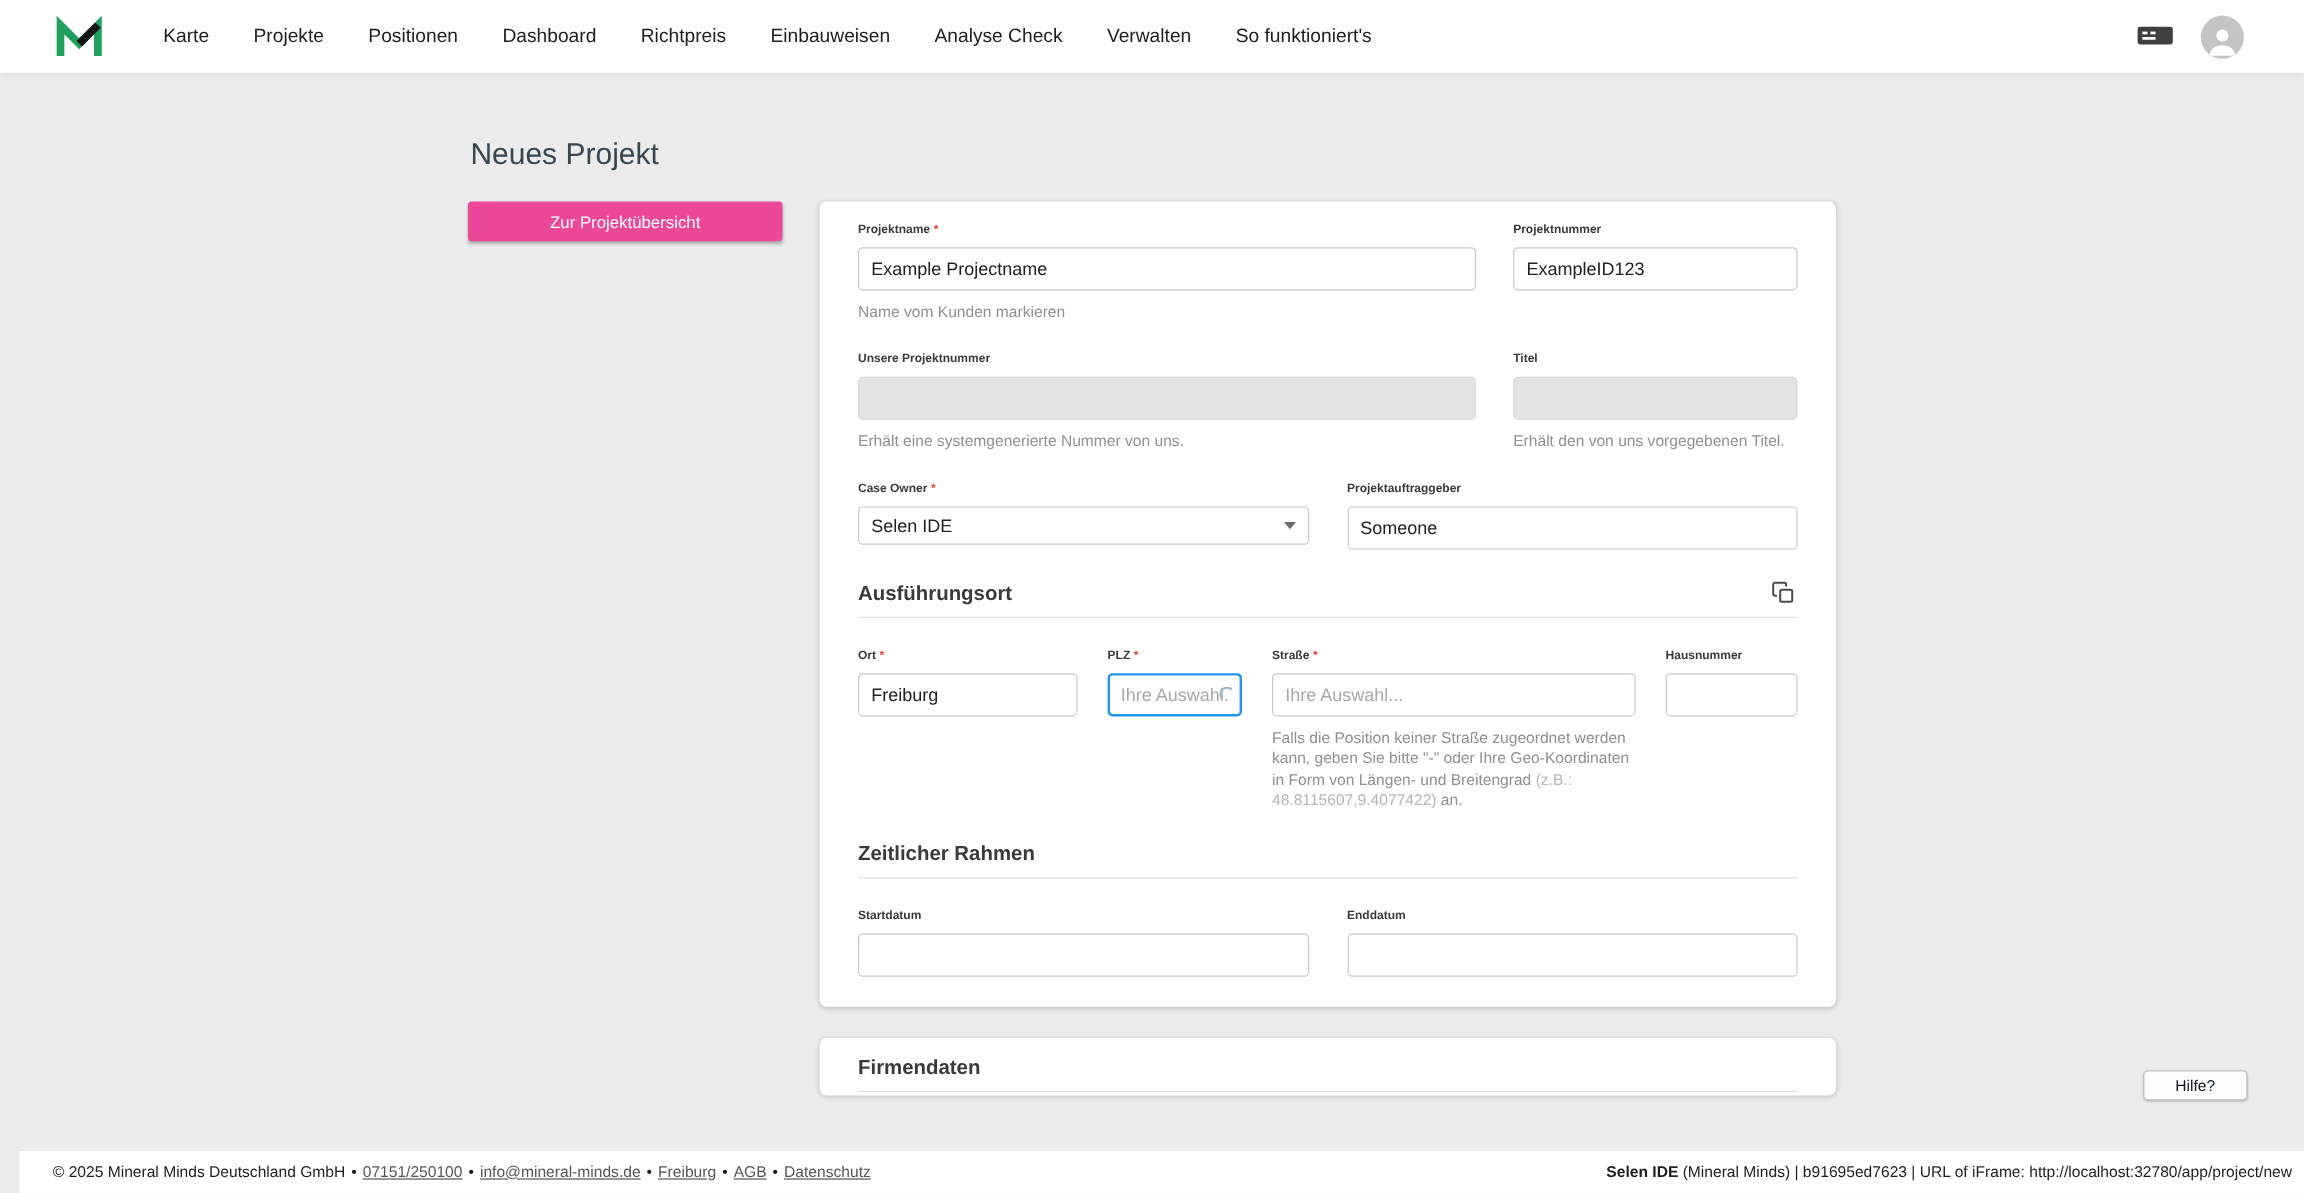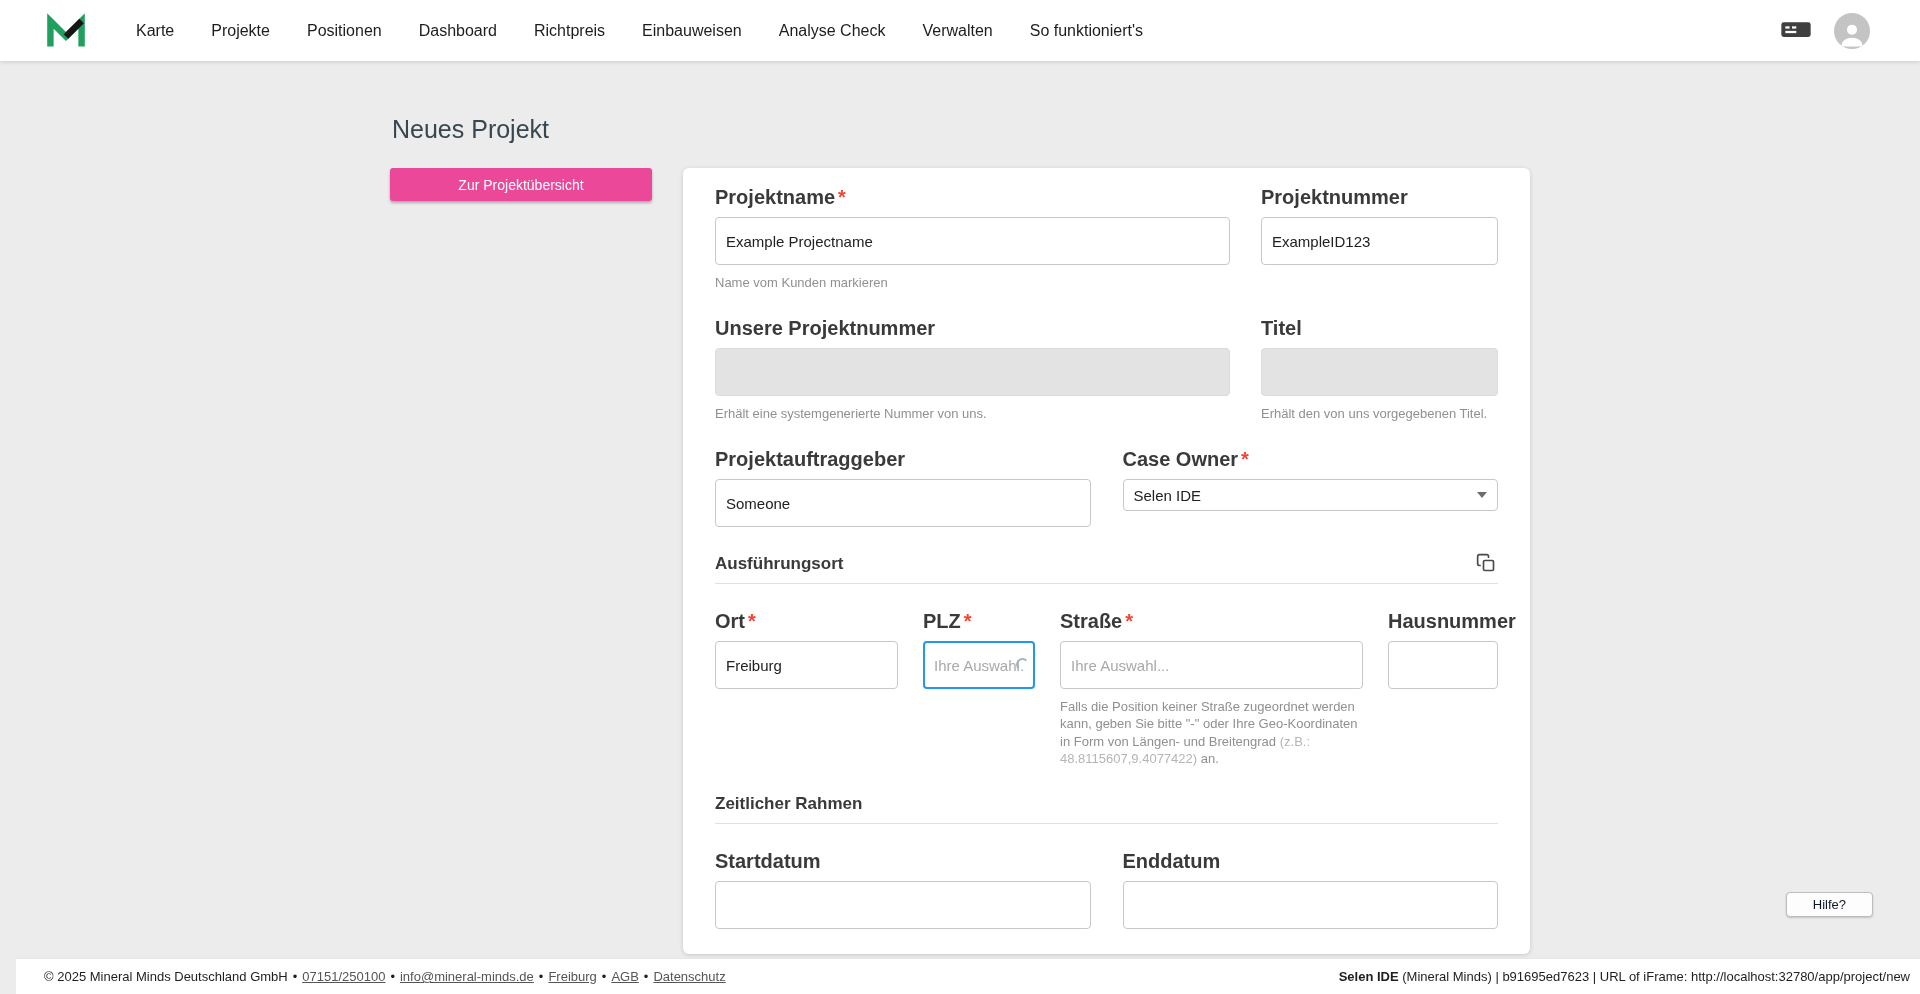--- a/index.html
+++ b/index.html
@@ -58,24 +58,24 @@
   }
   .card.second { margin-top: 26px; padding: 14px 32px 0 32px; height: 48px; overflow: hidden; }
 
   
   .form-row { display: grid; margin-bottom: 26px; }
   .cols-a { grid-template-columns: 515px 1fr; column-gap: 31px; }
   .cols-b { grid-template-columns: 1fr 1fr; column-gap: 32px; }
   .cols-c { grid-template-columns: 183px 112px 1fr 110px; column-gap: 25px; }
   .form-row.last { margin-bottom: 0; }
 
-  .field-label { display: block; font-size: 20px; font-weight: 700; color: #3a3a3a; margin-bottom: 9px; line-height: 1.1; }
+  .field-label { display: block; font-size: 10px; font-weight: 700; color: #3a3a3a; margin-bottom: 9px; line-height: 1.1; }
   .req { color: #f44336; margin-left: 3px; font-weight: 700; }
   .text-input {
-    width: 100%; height: 48px;
+    width: 100%; height: 36px;
     border: 1px solid #c8c8c8; border-radius: 4px;
     padding: 0 10px; font-size: 15px; color: #212121;
     background: #ffffff; font-family: inherit;
   }
   .text-input::placeholder { color: #a9a9a9; }
   .text-input:disabled { background: #e3e3e3; border-color: #dcdcdc; }
   .text-input.focused { border: 2px solid #2196f3; padding: 0 9px; outline: none; }
   .helper { font-size: 13px; color: #909090; margin-top: 9px; line-height: 1.32; }
   .helper .muted { color: #b5b5b5; }
 
@@ -218,32 +218,32 @@
                 <span>Titel</span>
               </label>
               <input class="text-input" type="text" disabled="" value="" style="">
               <div class="helper">Erhält den von uns vorgegebenen Titel.</div>
             </div>
           </div>
 
           <div class="form-row cols-b">
             <div class="field">
               <label class="field-label">
-                <span>Projektauftraggeber</span>
-              </label>
-              <input class="text-input" type="text" value="Someone" style="">
-            </div>
-            <div class="field">
-              <label class="field-label">
                 <span>Case Owner</span><span class="req">*</span>
               </label>
               <div class="select-box">
                 <span>Selen IDE</span>
                 <span class="caret"></span>
               </div>
+            </div>
+            <div class="field">
+              <label class="field-label">
+                <span>Projektauftraggeber</span>
+              </label>
+              <input class="text-input" type="text" value="Someone" style="">
             </div>
           </div>
 
           <div class="section-head">
             <span class="section-title">Ausführungsort</span>
             <button class="icon-btn">
               <span>
                 <svg width="20" height="20" viewBox="0 0 24 24" fill="none" stroke="#4a4a4a" stroke-width="2" stroke-linecap="round" stroke-linejoin="round">
                   <rect x="9" y="9" width="12" height="12" rx="1.5"></rect>
                   <path d="M5 15H4a2 2 0 0 1-2-2V4a2 2 0 0 1 2-2h9a2 2 0 0 1 2 2v1"></path>

